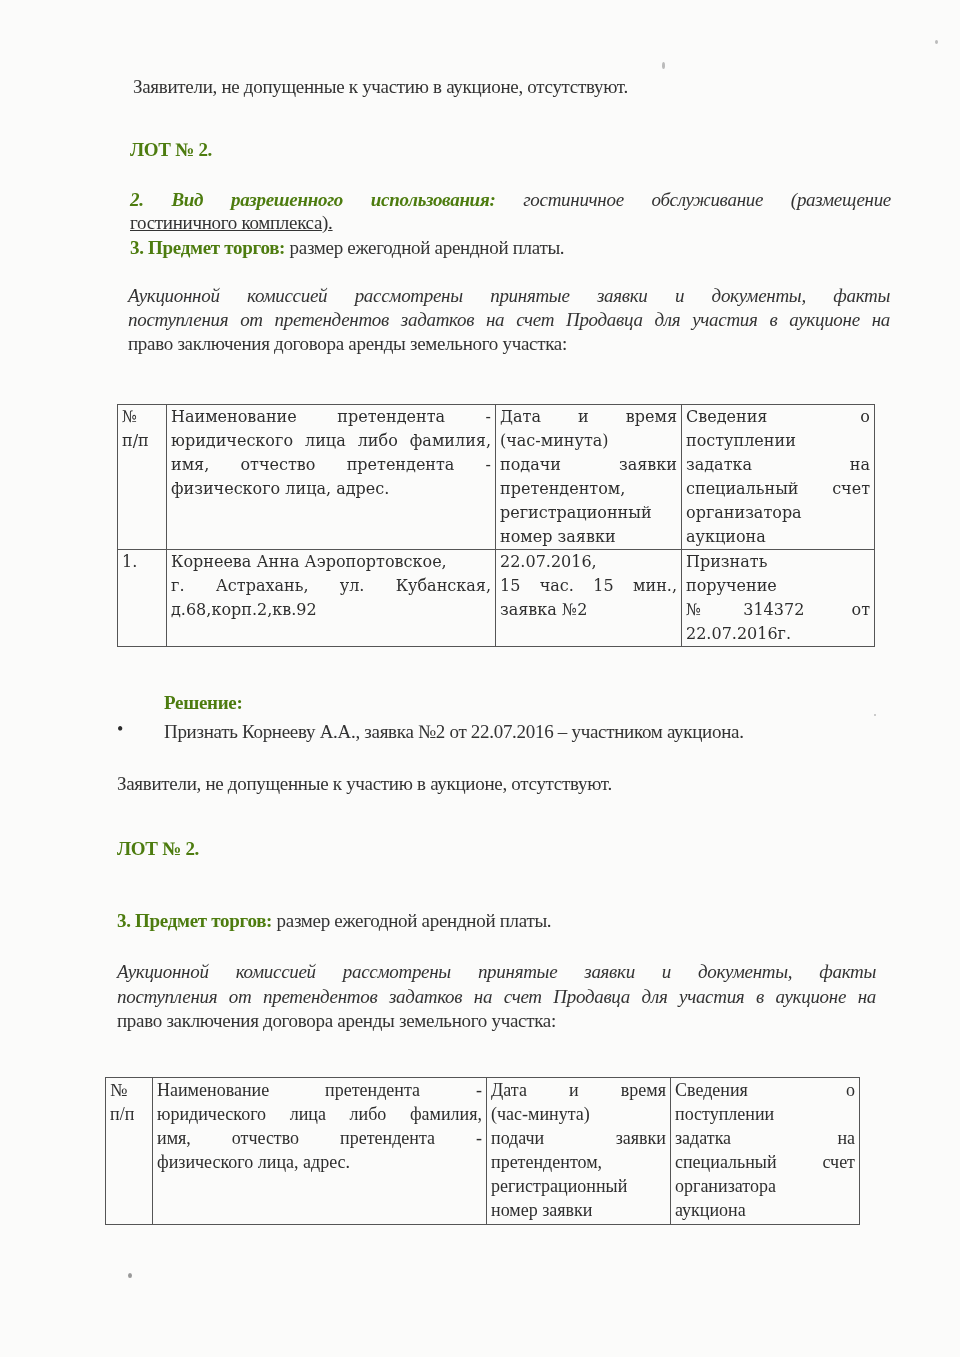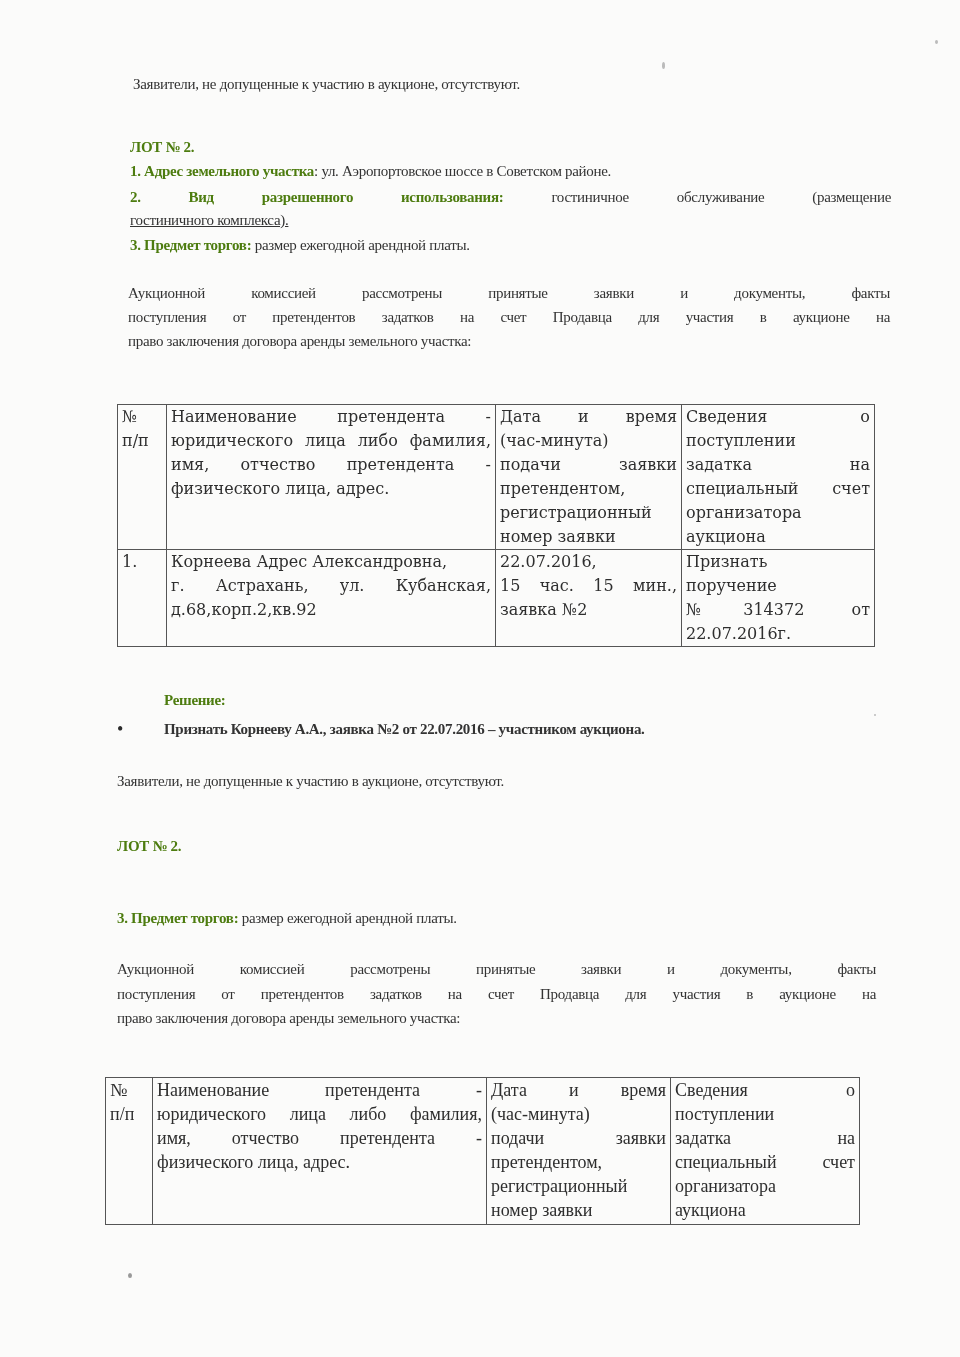--- a/index.html
+++ b/index.html
@@ -4,23 +4,23 @@
 <style>
   html, body { margin: 0; padding: 0; }
   body {
     width: 960px; height: 1357px; overflow: hidden;
     background: #fbfbfa;
     font-family: "Liberation Serif", "DejaVu Serif", serif;
     color: #2b2b2b;
     position: relative;
   }
   .page { position: absolute; left: 0; top: 0; width: 960px; height: 1357px; }
-  .narrow { font-family: "Liberation Serif", serif; font-size: 15px; letter-spacing: -0.3px; color: #333; }
+  .narrow { font-family: "Liberation Serif", serif; font-size: 19px; letter-spacing: -0.3px; color: #333; }
   .line { position: absolute; white-space: nowrap; }
-  .just { position: absolute; text-align: justify; text-align-last: justify; white-space: nowrap; }
+  .just { position: absolute; text-align: justify; text-align-last: justify; white-space: nowrap; font-style: italic; }
   b { font-weight: bold; color: #4d7c0f; }
 
   table.bids {
     position: absolute;
     border-collapse: collapse;
     font-family: "DejaVu Serif", serif;
     font-size: 16px;
     line-height: 24px;
     color: #2e2e2e;
   }
@@ -38,21 +38,20 @@
   .speck { position: absolute; background: #bbb; border-radius: 50%; }
 </style>
 </head>
 <body>
 
 <div class="page">
 
   <div class="line narrow" style="left:133px; top:76px;">Заявители, не допущенные к участию в аукционе, отсутствуют.</div>
 
   <div class="line narrow" style="left:130px; top:139px;"><b>ЛОТ № 2.</b></div>
-  <div class="line narrow" style="left:130px; top:163px;"><b>1. Адрес земельного участка</b><span>: ул. Аэропортовское шоссе в Советском районе.</span></div>
   <div class="just narrow" style="left:130px; top:189px; width:761px;"><b>2. Вид разрешенного использования:</b> <span>гостиничное обслуживание (размещение</span></div>
   <div class="line narrow" style="left:130px; top:212px;text-decoration:underline;">гостиничного комплекса).</div>
   <div class="line narrow" style="left:130px; top:237px;"><b>3. Предмет торгов:</b> <span>размер ежегодной арендной платы.</span></div>
 
   <div class="just narrow" style="left:128px; top:285px; width:762px;">Аукционной комиссией рассмотрены принятые заявки и документы, факты</div>
   <div class="just narrow" style="left:128px; top:309px; width:762px;">поступления от претендентов задатков на счет Продавца для участия в аукционе на</div>
   <div class="line narrow" style="left:128px; top:333px;">право заключения договора аренды земельного участка:</div>
 
   <table class="bids" style="left:117px; top:404px; width:758px;">
     <tbody>
@@ -80,42 +79,42 @@
         <span class="nl">поступлении</span>
         <span class="jl">задатка на</span>
         <span class="jl">специальный счет</span>
         <span class="nl">организатора</span>
         <span class="nl">аукциона</span>
       </td>
     </tr>
     <tr>
       <td>1.</td>
       <td>
-        <span class="nl">Корнеева Адрес Александровна,</span>
+        <span class="nl">Корнеева Анна Аэропортовское,</span>
         <span class="jl">г. Астрахань, ул. Кубанская,</span>
         <span class="nl">д.68,корп.2,кв.92</span>
       </td>
       <td>
         <span class="nl">22.07.2016,</span>
         <span class="jl">15 час. 15 мин.,</span>
         <span class="nl">заявка №2</span>
       </td>
       <td>
         <span class="nl">Признать</span>
         <span class="nl">поручение</span>
         <span class="jl">№314372 от</span>
         <span class="nl">22.07.2016г.</span>
       </td>
     </tr>
   </tbody>
     </table>
 
   <div class="line narrow" style="left:164px; top:692px;"><b>Решение:</b></div>
   <div class="bullet" style="left:117px; top:719px;">•</div>
-  <div class="line narrow" style="left:164px; top:721px;font-weight:bold;">Признать Корнееву А.А., заявка №2 от 22.07.2016 – участником аукциона.</div>
+  <div class="line narrow" style="left:164px; top:721px;">Признать Корнееву А.А., заявка №2 от 22.07.2016 – участником аукциона.</div>
   <div class="line narrow" style="left:117px; top:773px;">Заявители, не допущенные к участию в аукционе, отсутствуют.</div>
 
   <div class="line narrow" style="left:117px; top:838px;"><b>ЛОТ № 2.</b></div>
   <div class="line narrow" style="left:117px; top:910px;"><b>3. Предмет торгов:</b> <span>размер ежегодной арендной платы.</span></div>
 
   <div class="just narrow" style="left:117px; top:961px; width:759px;">Аукционной комиссией рассмотрены принятые заявки и документы, факты</div>
   <div class="just narrow" style="left:117px; top:986px; width:759px;">поступления от претендентов задатков на счет Продавца для участия в аукционе на</div>
   <div class="line narrow" style="left:117px; top:1010px;">право заключения договора аренды земельного участка:</div>
 
   <table class="bids t3" style="left:105px; top:1077px; width:755px;">

